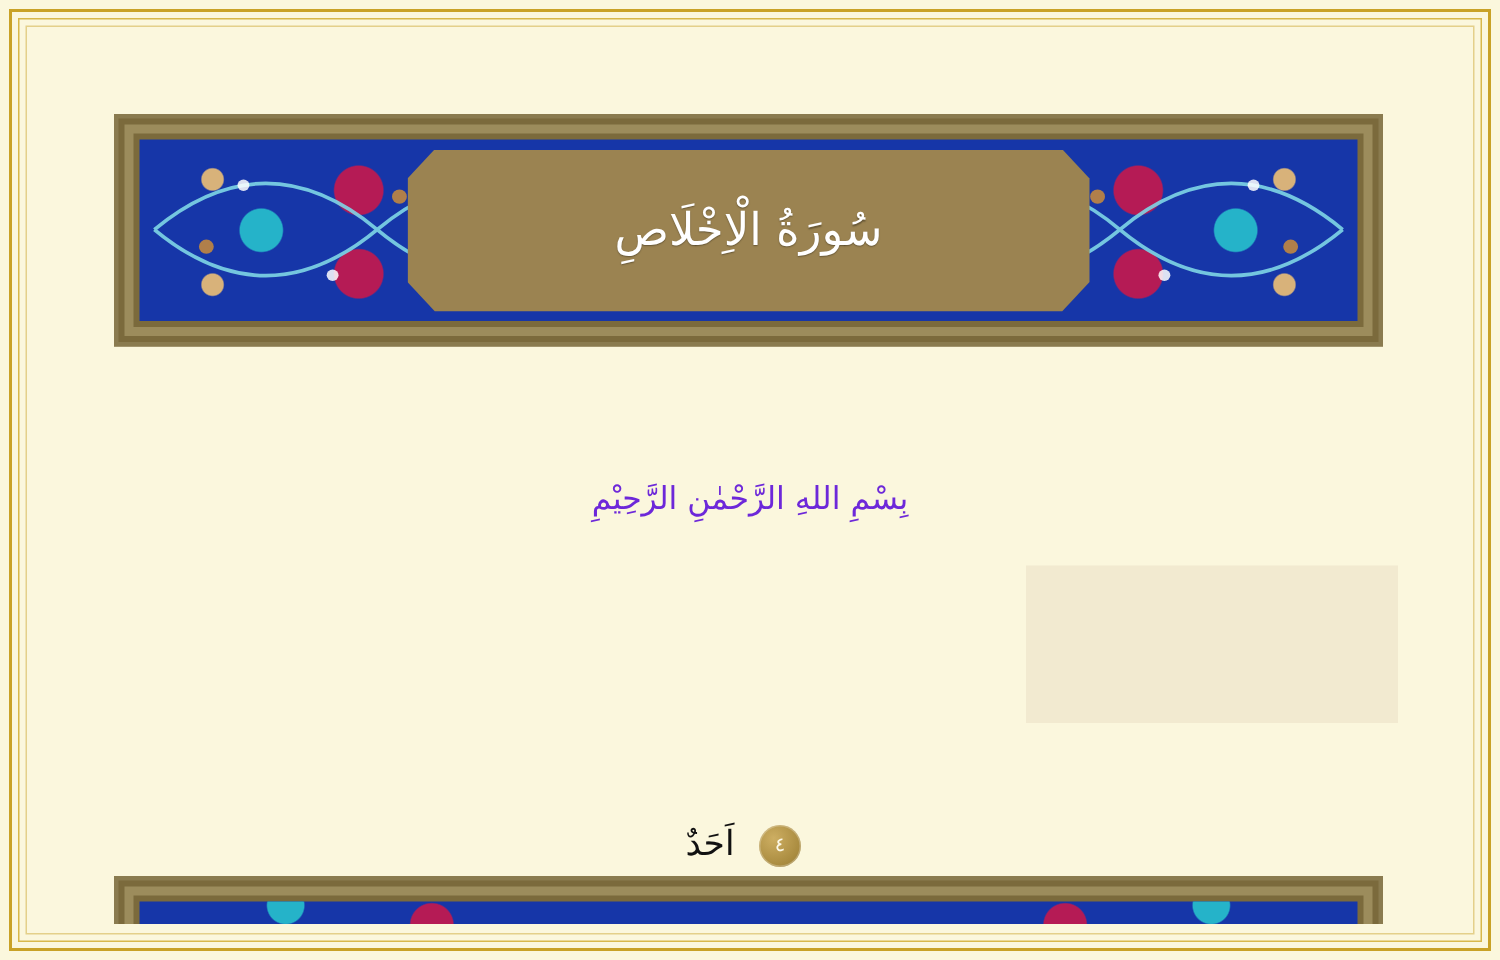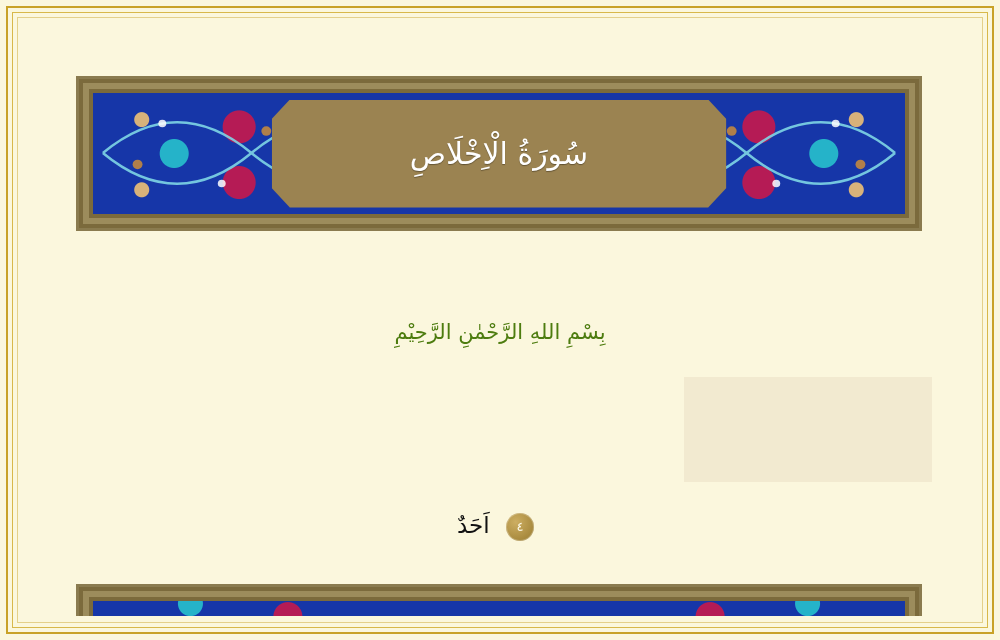--- a/index.html
+++ b/index.html
@@ -130,21 +130,21 @@
   }
 
   
   .basmala {
     position: absolute;
     top: 296px;
     left: 0;
     width: 100%;
     text-align: center;
     direction: rtl;
-    color: #4d7c0f;
+    color: #6d28d9;
     font-family: "DejaVu Sans", sans-serif;
     font-size: 21px;
     white-space: nowrap;
   }
 
   
   .verse-highlight {
     position: absolute;
     left: 660px;
     top: 353px;
@@ -166,21 +166,21 @@
     line-height: 105px;
   }
   .verse-line {
     white-space: nowrap;
     direction: rtl;
   }
   .verse-line-2 {
     position: absolute;
     left: 20px;
     right: 20px;
-    top: 471px;
+    top: 509px;
     direction: rtl;
     text-align: center;
     color: #111;
     font-size: 23px;
     font-family: "DejaVu Sans", sans-serif;
     line-height: 60px;
   }
   .ayah-text {
     display: inline;
   }

